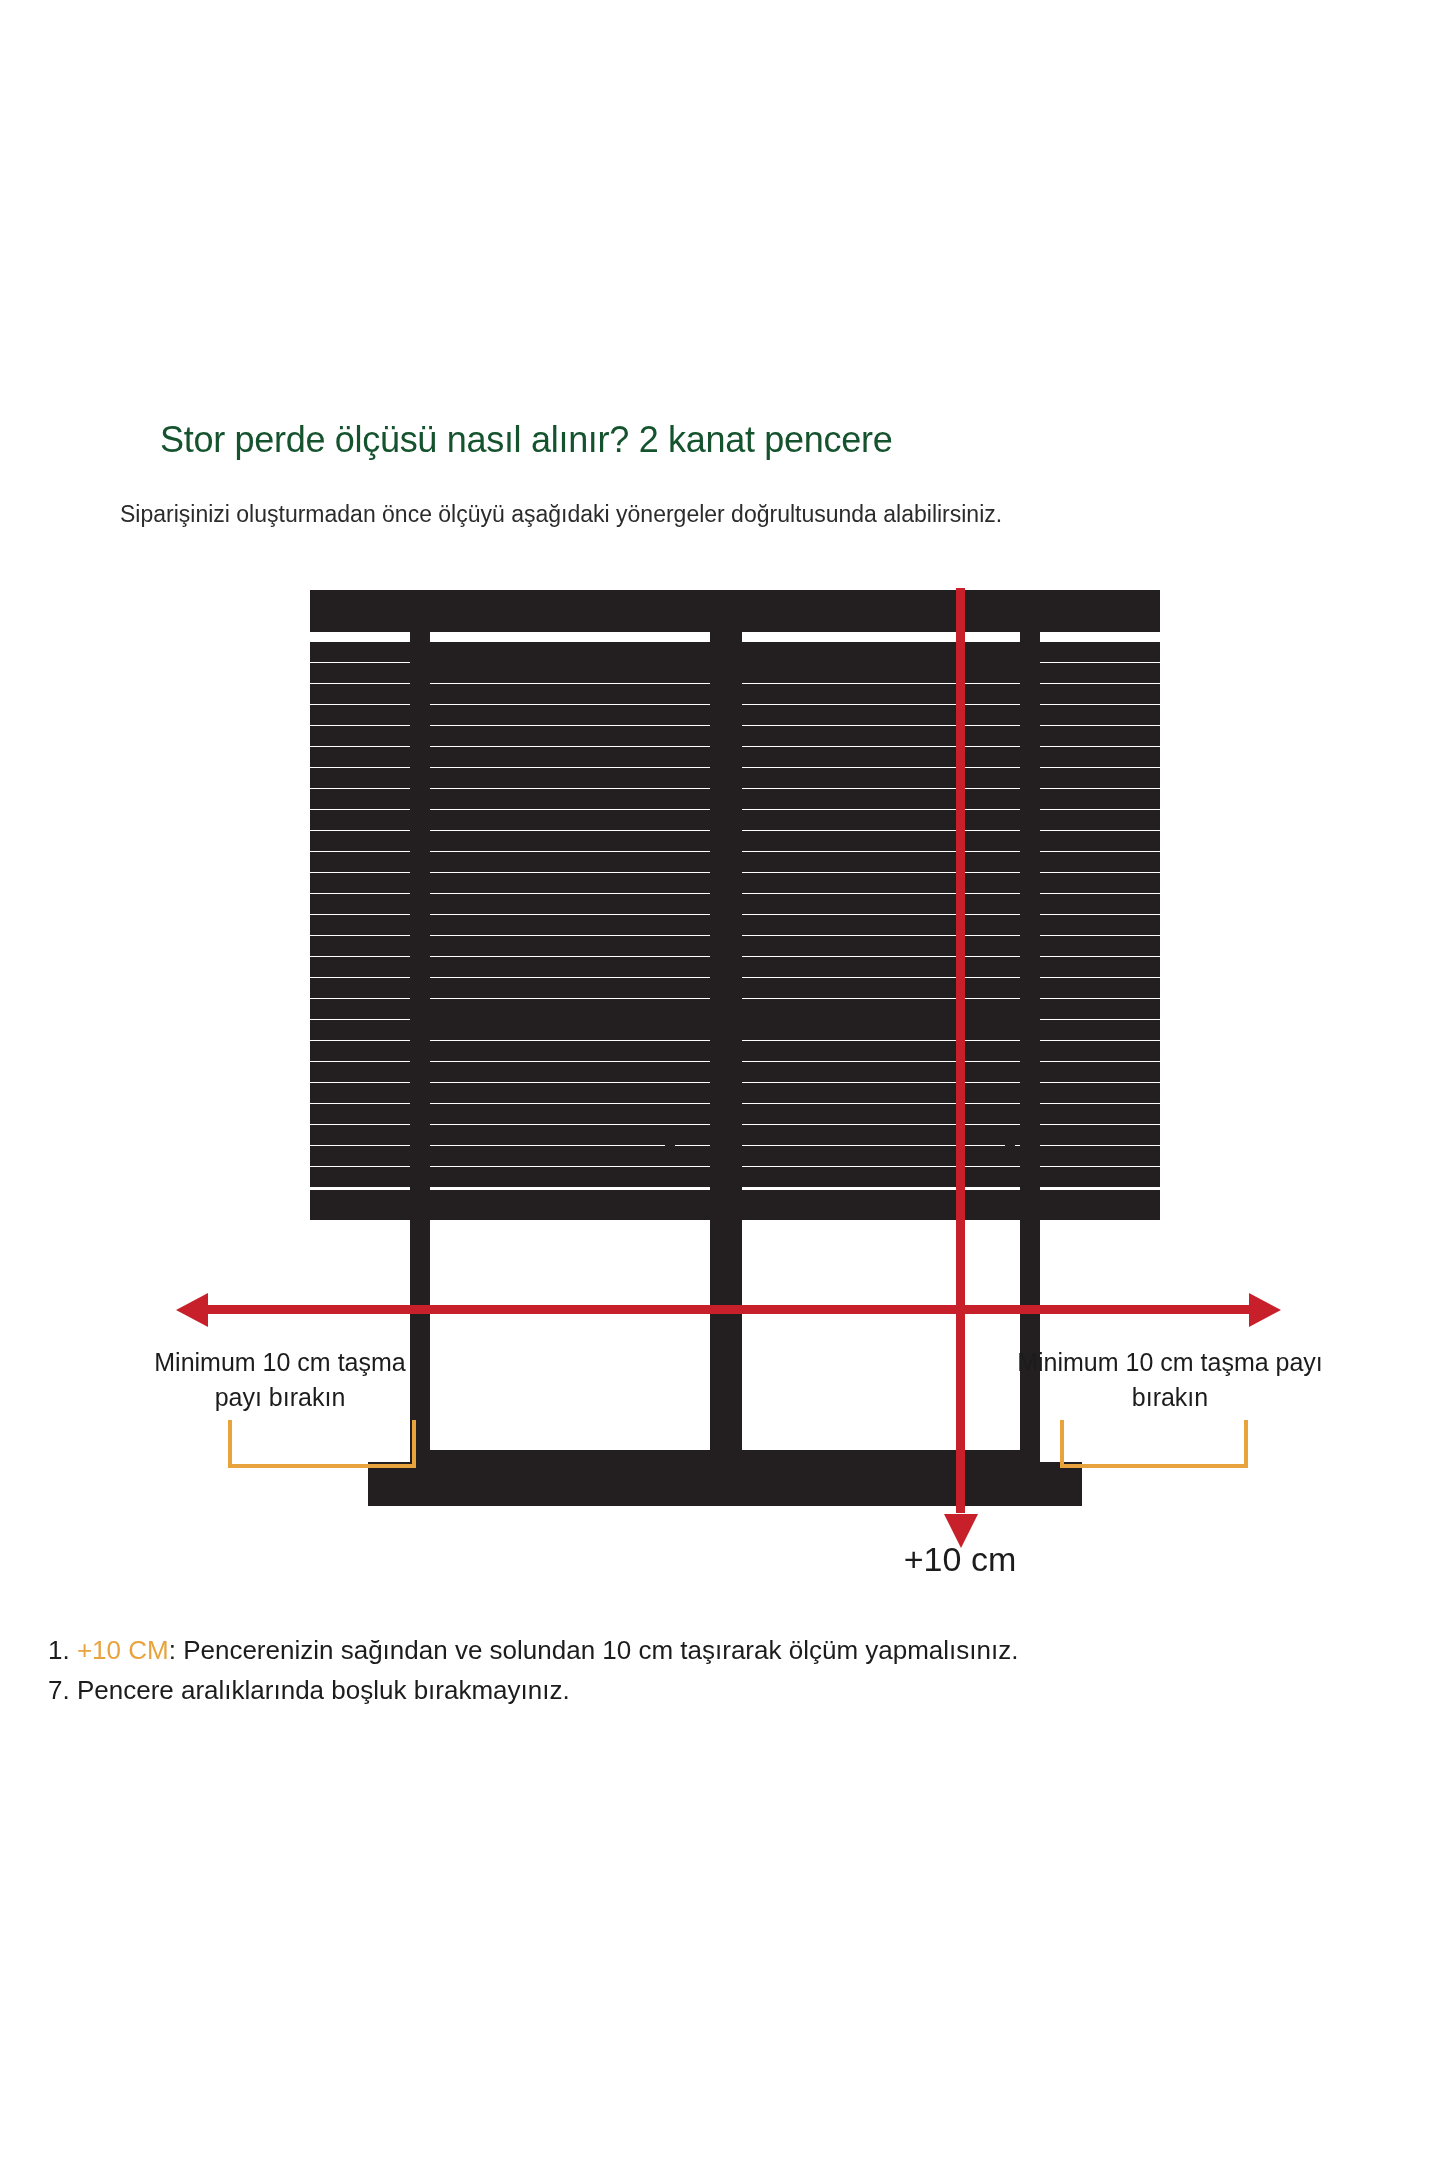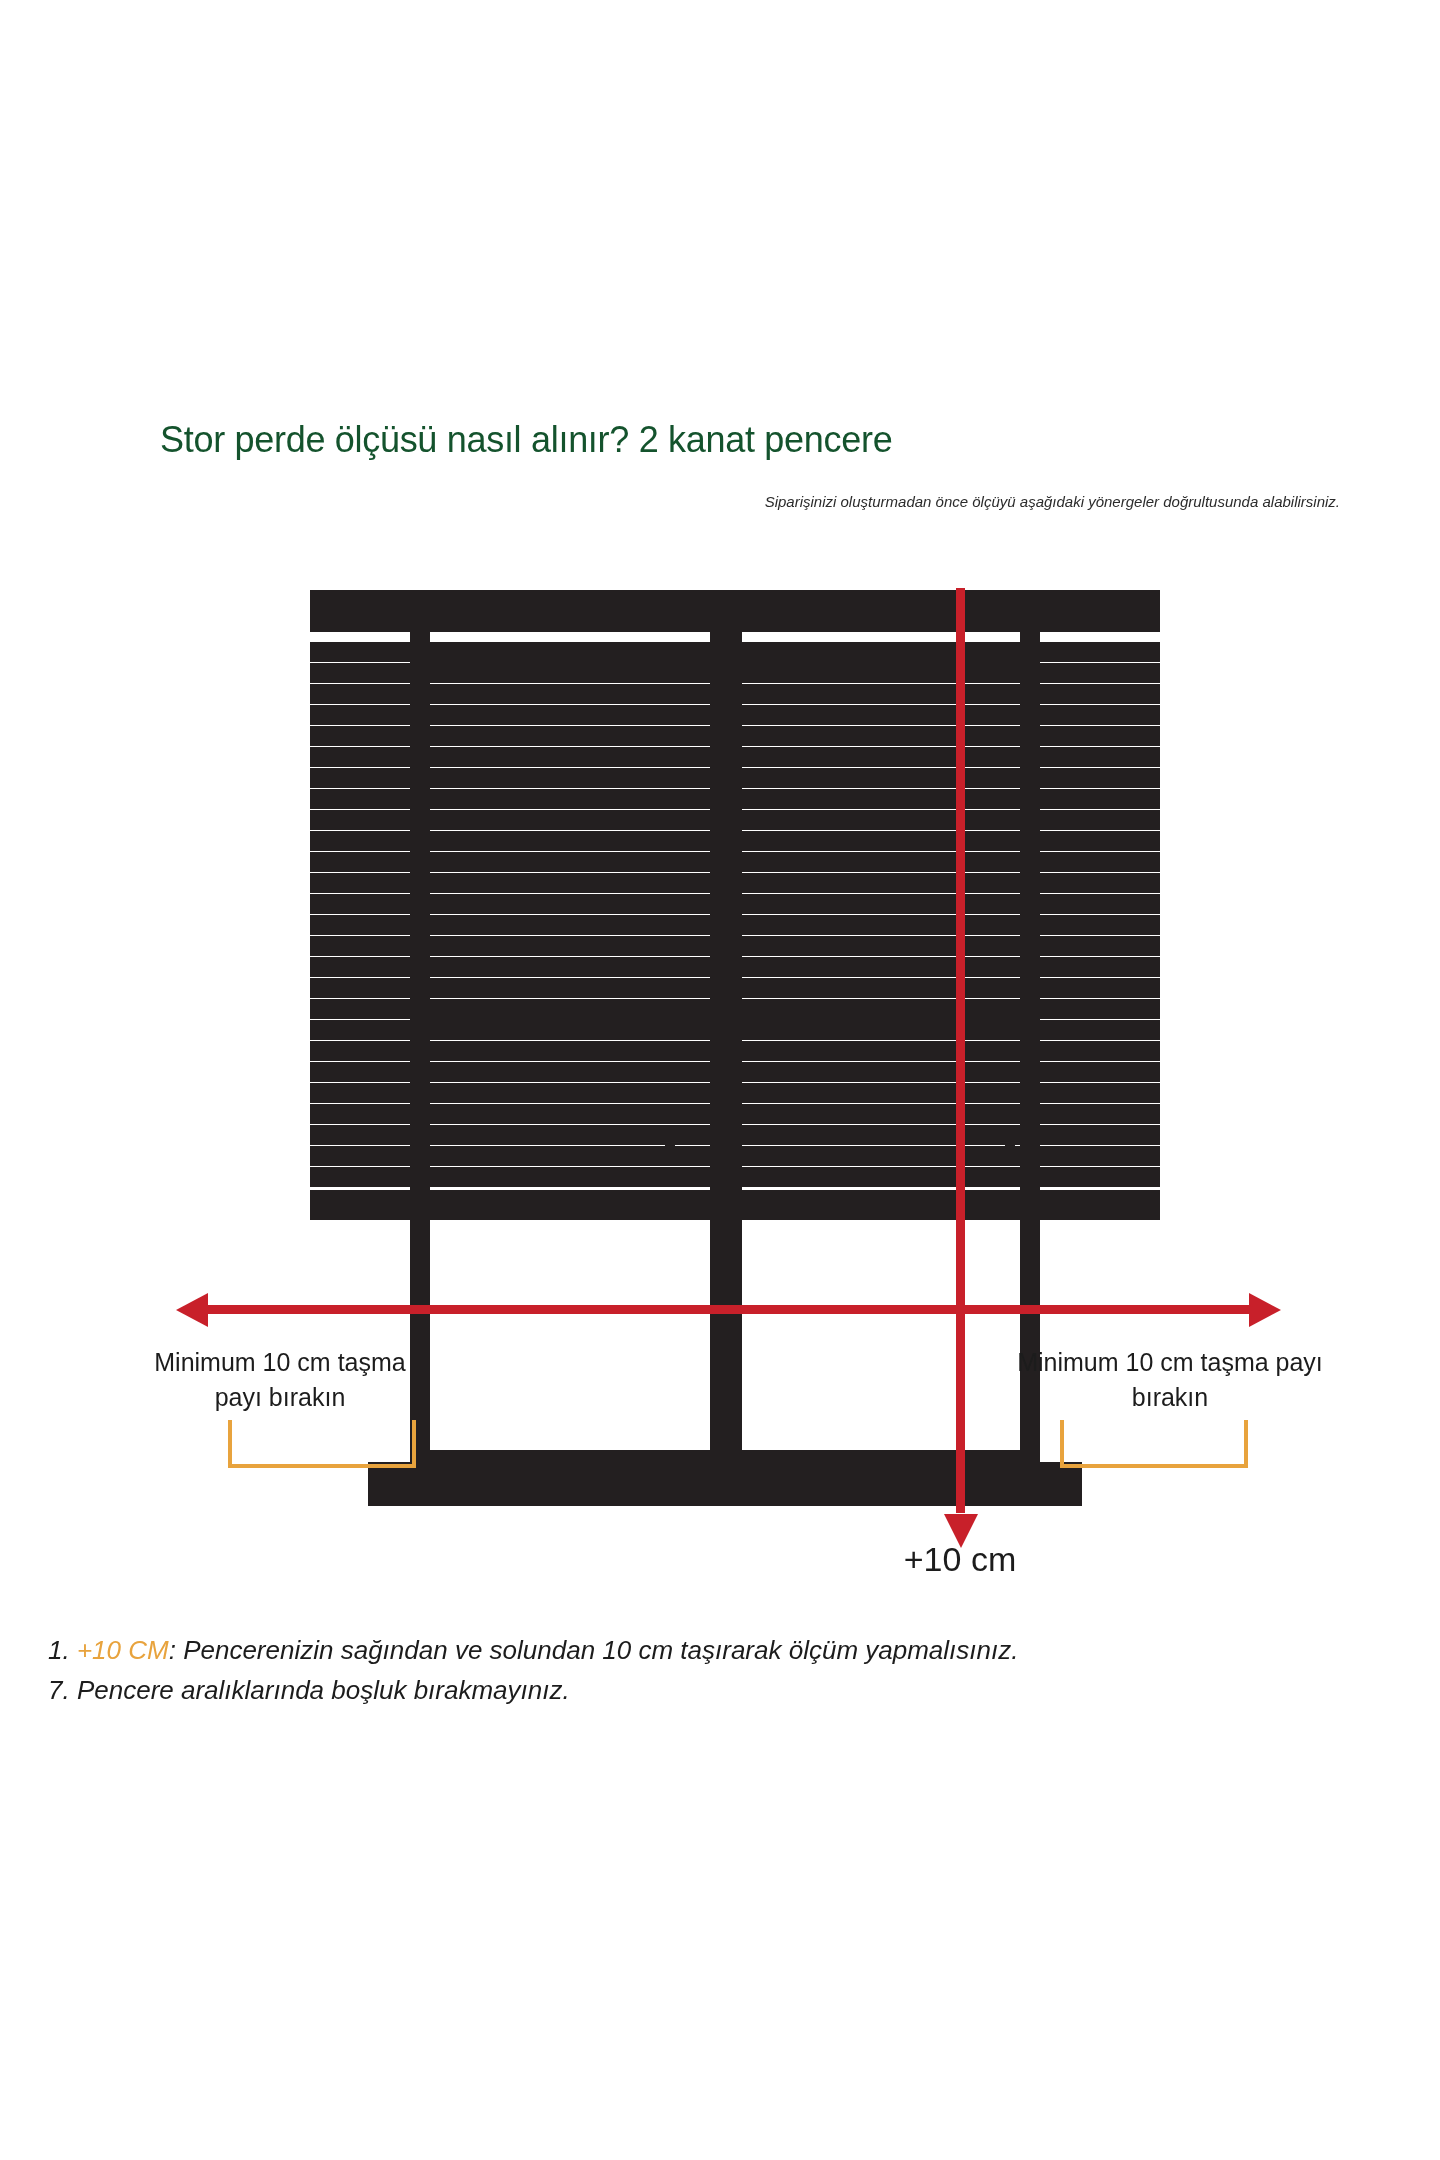--- a/index.html
+++ b/index.html
@@ -33,24 +33,23 @@
     font-size: 36px;
     font-weight: 500;
     color: #14532d;
     letter-spacing: -0.3px;
   }
   .subtitle {
     position: absolute;
     left: 120px;
     top: 478px;
     width: 1220px;
-    text-align: right;
-    font-size: 15px;
+    text-align: left;
+    font-size: 23px;
     color: #2b2b2b;
-    font-style: italic;
   }
 
   
   .diagram {
     position: absolute;
     left: 300px;
     top: 590px;
     width: 870px;
     height: 940px;
   }
@@ -275,21 +274,20 @@
 
   
   .notes {
     position: absolute;
     left: 48px;
     top: 1630px;
     width: 1350px;
     font-size: 26px;
     line-height: 1.55;
     color: #1c1c1c;
-    font-style: italic;
   }
   .notes .accent {
     color: #e8a33d;
   }
 </style>
 </head>
 <body>
 
 <div class="page">
 

